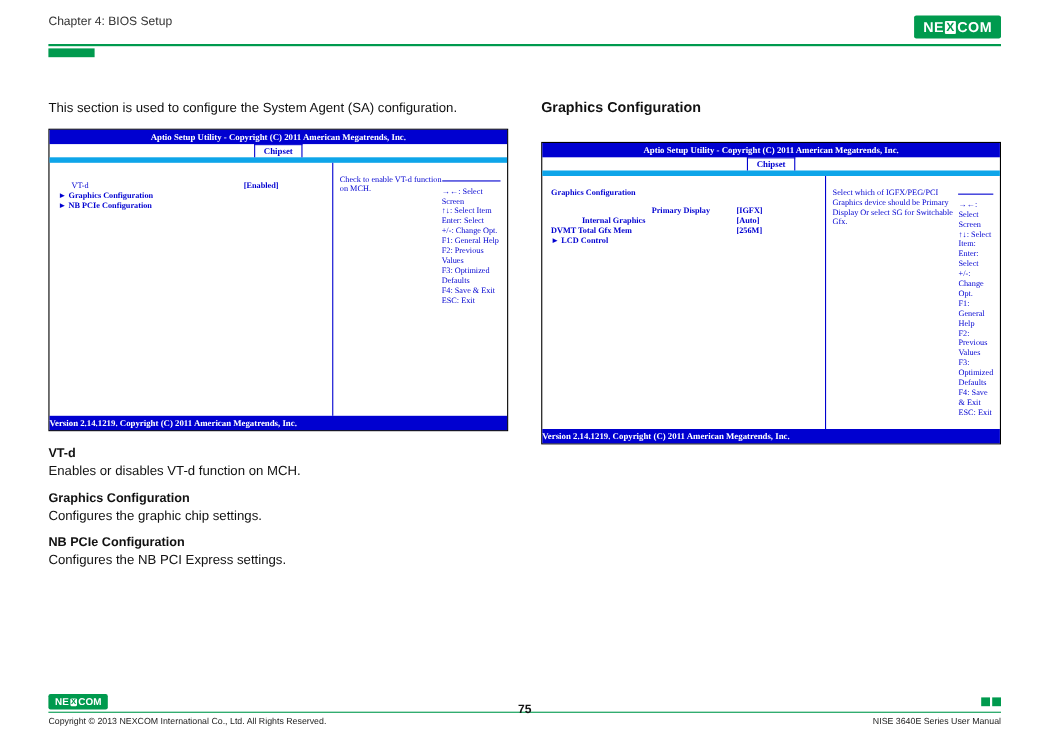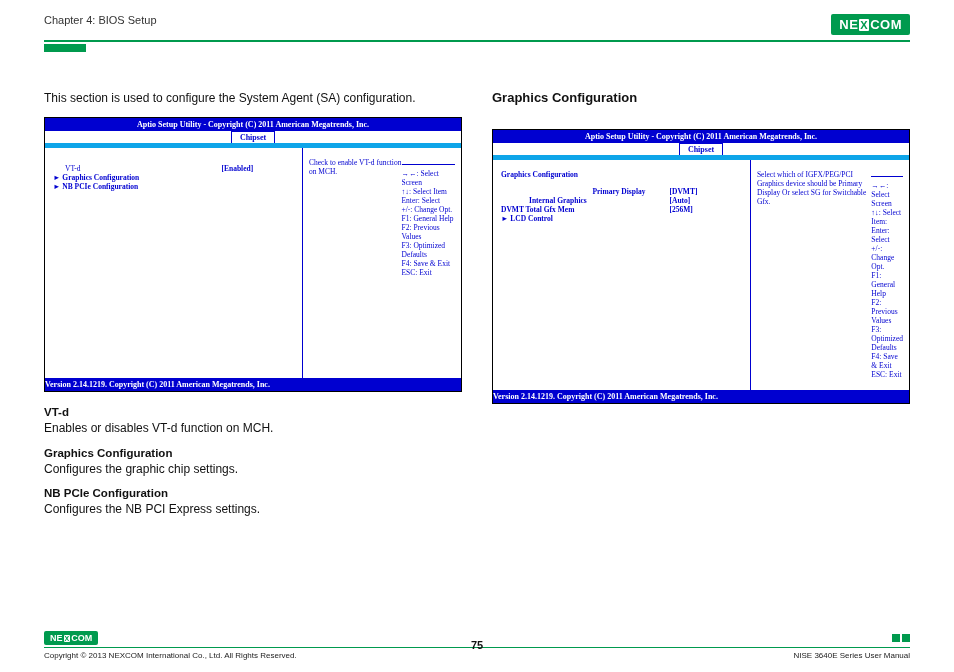--- a/index.html
+++ b/index.html
@@ -163,21 +163,21 @@
     <div class="bios">
       <div class="bios-header">Aptio Setup Utility - Copyright (C) 2011 American Megatrends, Inc.</div>
       <div class="bios-tabs">
         <div class="bios-tab">Chipset</div>
       </div>
       <div class="bios-body">
         <div class="bios-left">
           <div style="font-weight:bold; margin-bottom:8px;">Graphics Configuration</div>
           <div class="bios-row">
             <span class="lbl" style="font-weight:bold;text-align:right;">Primary Display</span>
-            <span class="val" style="font-weight:bold;">[DVMT]</span>
+            <span class="val" style="font-weight:bold;">[IGFX]</span>
           </div>
           <div class="bios-row">
             <span class="lbl" style="font-weight:bold;padding-left:28px;">Internal Graphics</span>
             <span class="val" style="font-weight:bold;">[Auto]</span>
           </div>
           <div class="bios-row">
             <span class="lbl" style="font-weight:bold;">DVMT Total Gfx Mem</span>
             <span class="val" style="font-weight:bold;">[256M]</span>
           </div>
           <div class="bios-row">

